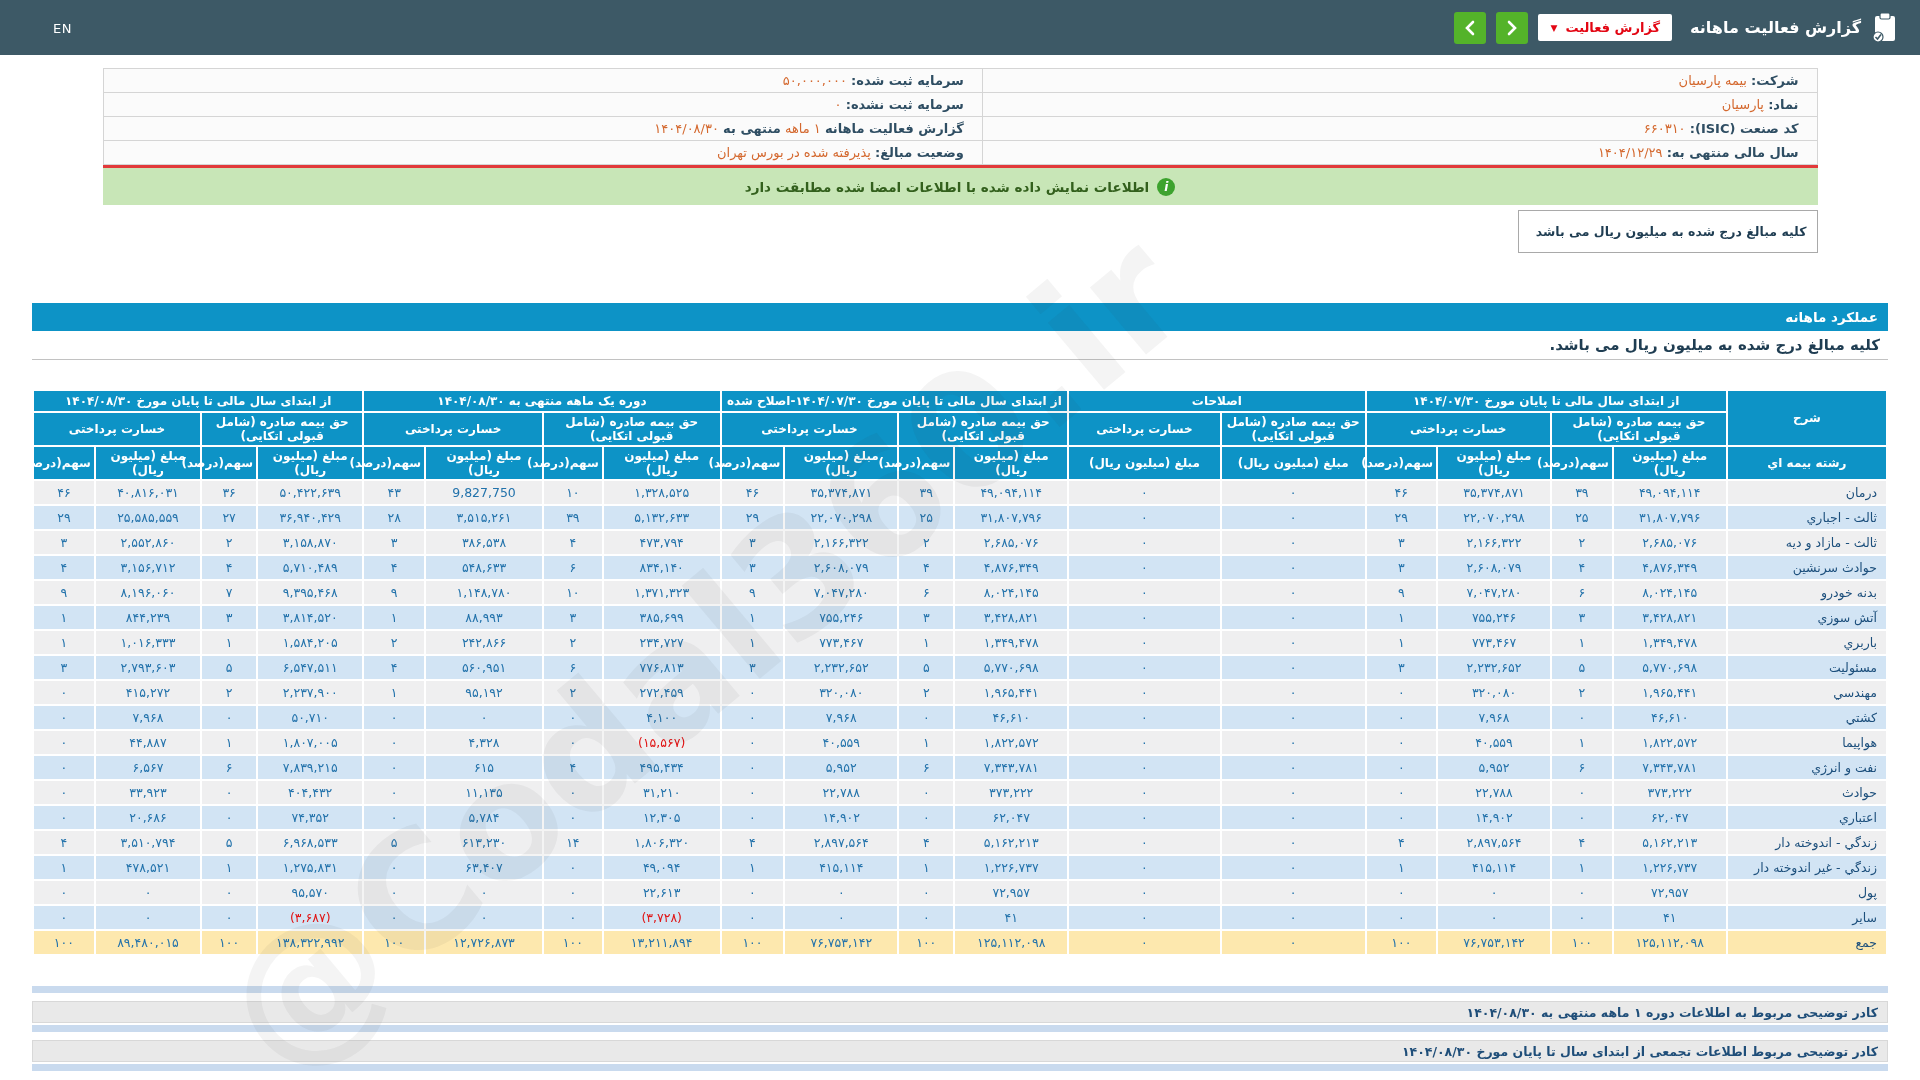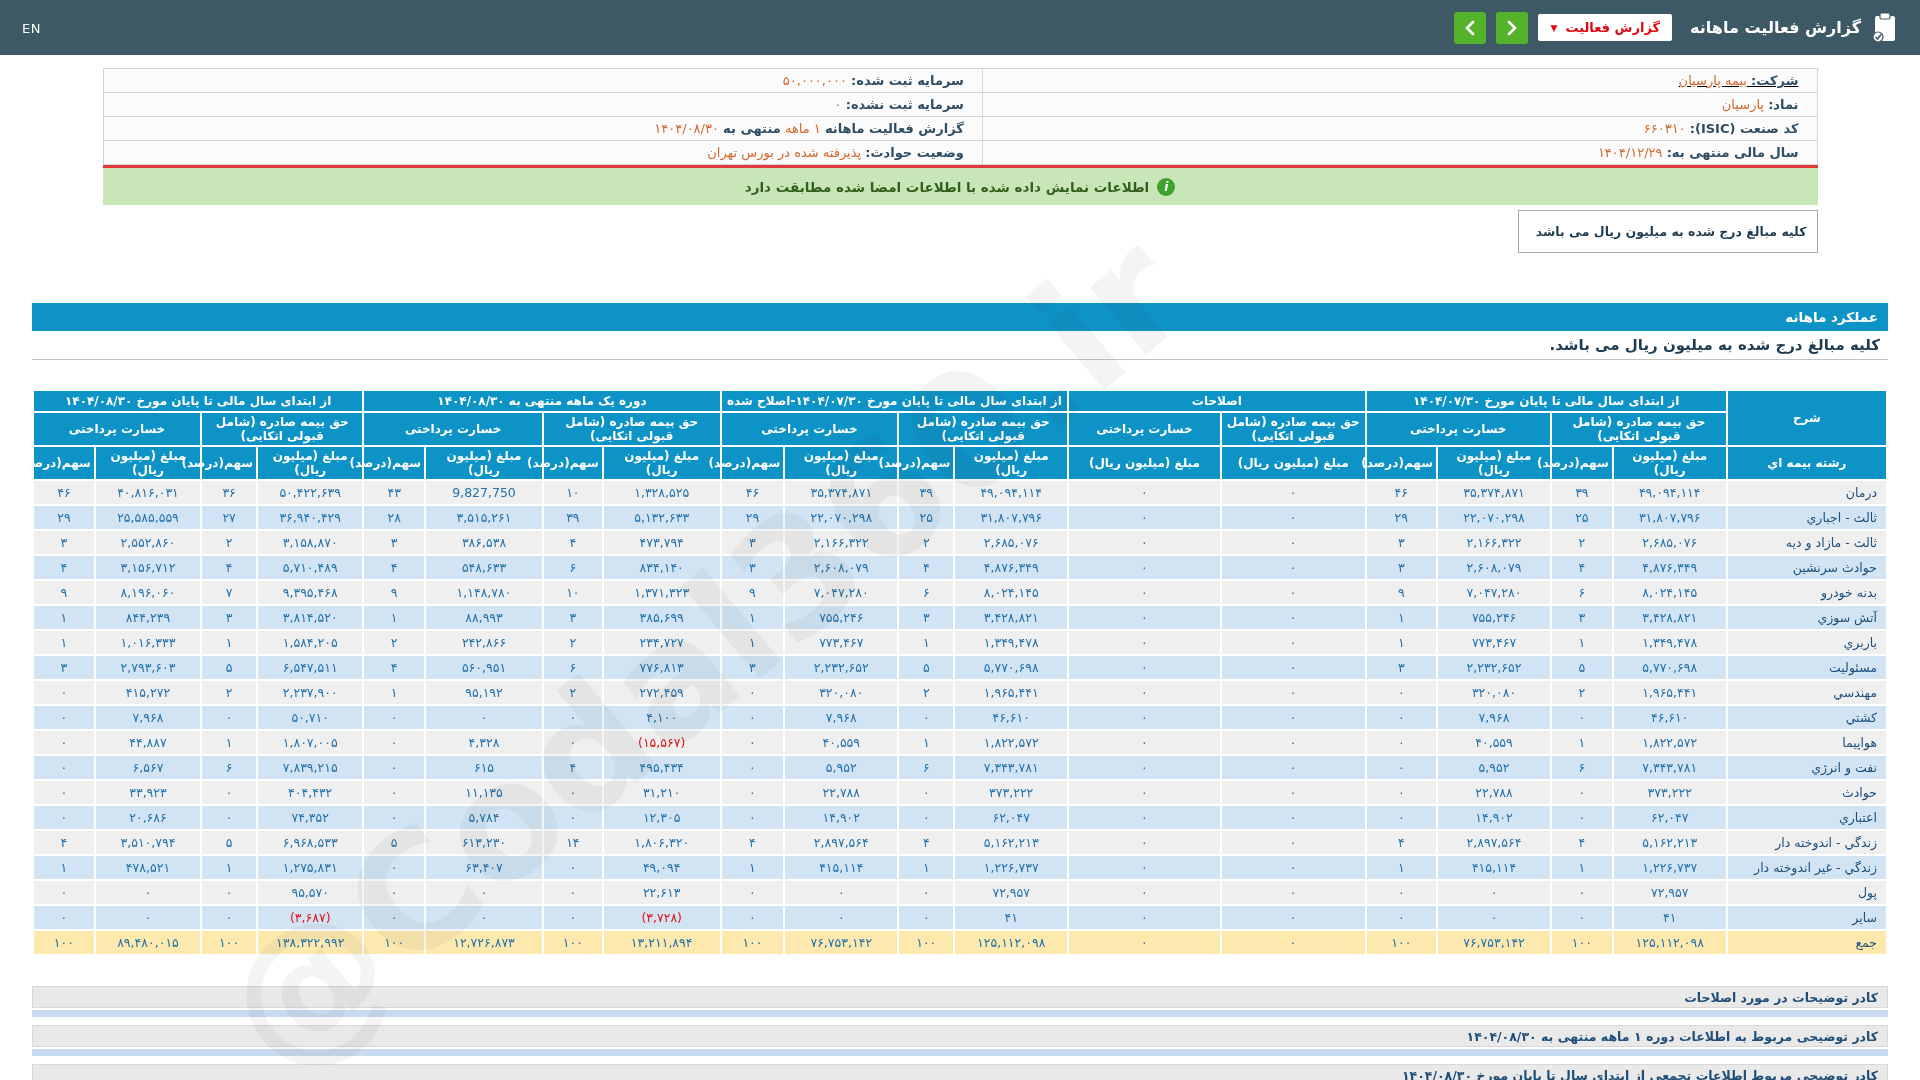--- a/index.html
+++ b/index.html
@@ -12,28 +12,28 @@
     justify-content:space-between; padding:0 22px; }
   .tb-right { display:flex; align-items:center; gap:10px; }
   .clip-icon { display:flex; align-items:center; }
   .tb-title { color:#fff; font-size:16px; font-weight:bold; }
   .report-btn { background:#fff; color:#e30613; border:none; border-radius:2px;
     font-family:inherit; font-size:13px; font-weight:bold; padding:6px 12px;
     display:flex; align-items:center; gap:8px; cursor:pointer; margin-right:8px; }
   .report-btn .caret { font-size:9px; color:#e30613; }
   .nav-btn { width:32px; height:32px; background:#54b32a; border:none; border-radius:3px;
     display:flex; align-items:center; justify-content:center; cursor:pointer; }
-  .en-link { color:#fff; font-size:13px; text-decoration:none; letter-spacing:.5px; cursor:pointer; }
+  .en-link { color:#fff; font-size:13px; text-decoration:none; letter-spacing:.5px; cursor:pointer;margin-left:31px; }
 
   
   .info-wrap { width:1715px; margin:13px auto 0; }
   table.info { width:100%; border-collapse:collapse; table-layout:fixed; }
   table.info td { border:1px solid #d5d5d5; background:#fbfbfb; padding:3px 18px;
     font-size:13px; height:24px; white-space:nowrap; }
-  td.c-right { width:48.7%;text-decoration:underline; }
+  td.c-right { width:48.7%; }
   .ilbl { color:#2f4e63; font-weight:bold; }
   .ival { color:#d4682e; }
   .red-sep { border-top:3px solid #e23a3a; }
 
   
   .notice { width:1715px; margin:0 auto; height:37px; background:#c8e6b7;
     display:flex; align-items:center; justify-content:center; gap:8px; }
   .notice-text { color:#33601d; font-size:13.5px; font-weight:bold; }
   .info-badge { width:18px; height:18px; border-radius:50%; background:#3da32e; color:#fff;
     font-size:12px; font-weight:bold; display:flex; align-items:center; justify-content:center;
@@ -144,21 +144,21 @@
           <span class="ilbl">منتهی به</span>
           <span class="ival">۱۴۰۴/۰۸/۳۰</span>
         </td>
       </tr>
       <tr>
         <td>
           <span class="ilbl">سال مالی منتهی به:</span>
           <span class="ival">۱۴۰۴/۱۲/۲۹</span>
         </td>
         <td>
-          <span class="ilbl">وضعیت حوادث:</span>
+          <span class="ilbl">وضعیت مبالغ:</span>
           <span class="ival">پذیرفته شده در بورس تهران</span>
         </td>
       </tr>
     </tbody>
       </table>
     <div class="red-sep"></div>
   </div>
 
   <div class="notice">
     <span class="info-badge">i</span>
@@ -636,21 +636,20 @@
             <td>۱۳۸,۳۲۲,۹۹۲</td>
             <td>۱۰۰</td>
             <td>۸۹,۴۸۰,۰۱۵</td>
             <td>۱۰۰</td>
           </tr>
         </tbody>
     </table>
   </div>
 
   <div class="comments">
-    <div class="comment-bar">کادر توضیحات در مورد اصلاحات</div>
     <div class="comment-strip"></div>
     <div class="comment-bar">کادر توضیحی مربوط به اطلاعات دوره ۱ ماهه منتهی به ۱۴۰۴/۰۸/۳۰</div>
     <div class="comment-strip"></div>
     <div class="comment-bar">کادر توضیحی مربوط اطلاعات تجمعی از ابتدای سال تا پایان مورخ ۱۴۰۴/۰۸/۳۰</div>
     <div class="comment-strip"></div>
 
   </div>
 
   <div class="watermark">@Codal360.ir</div>
 </div>

